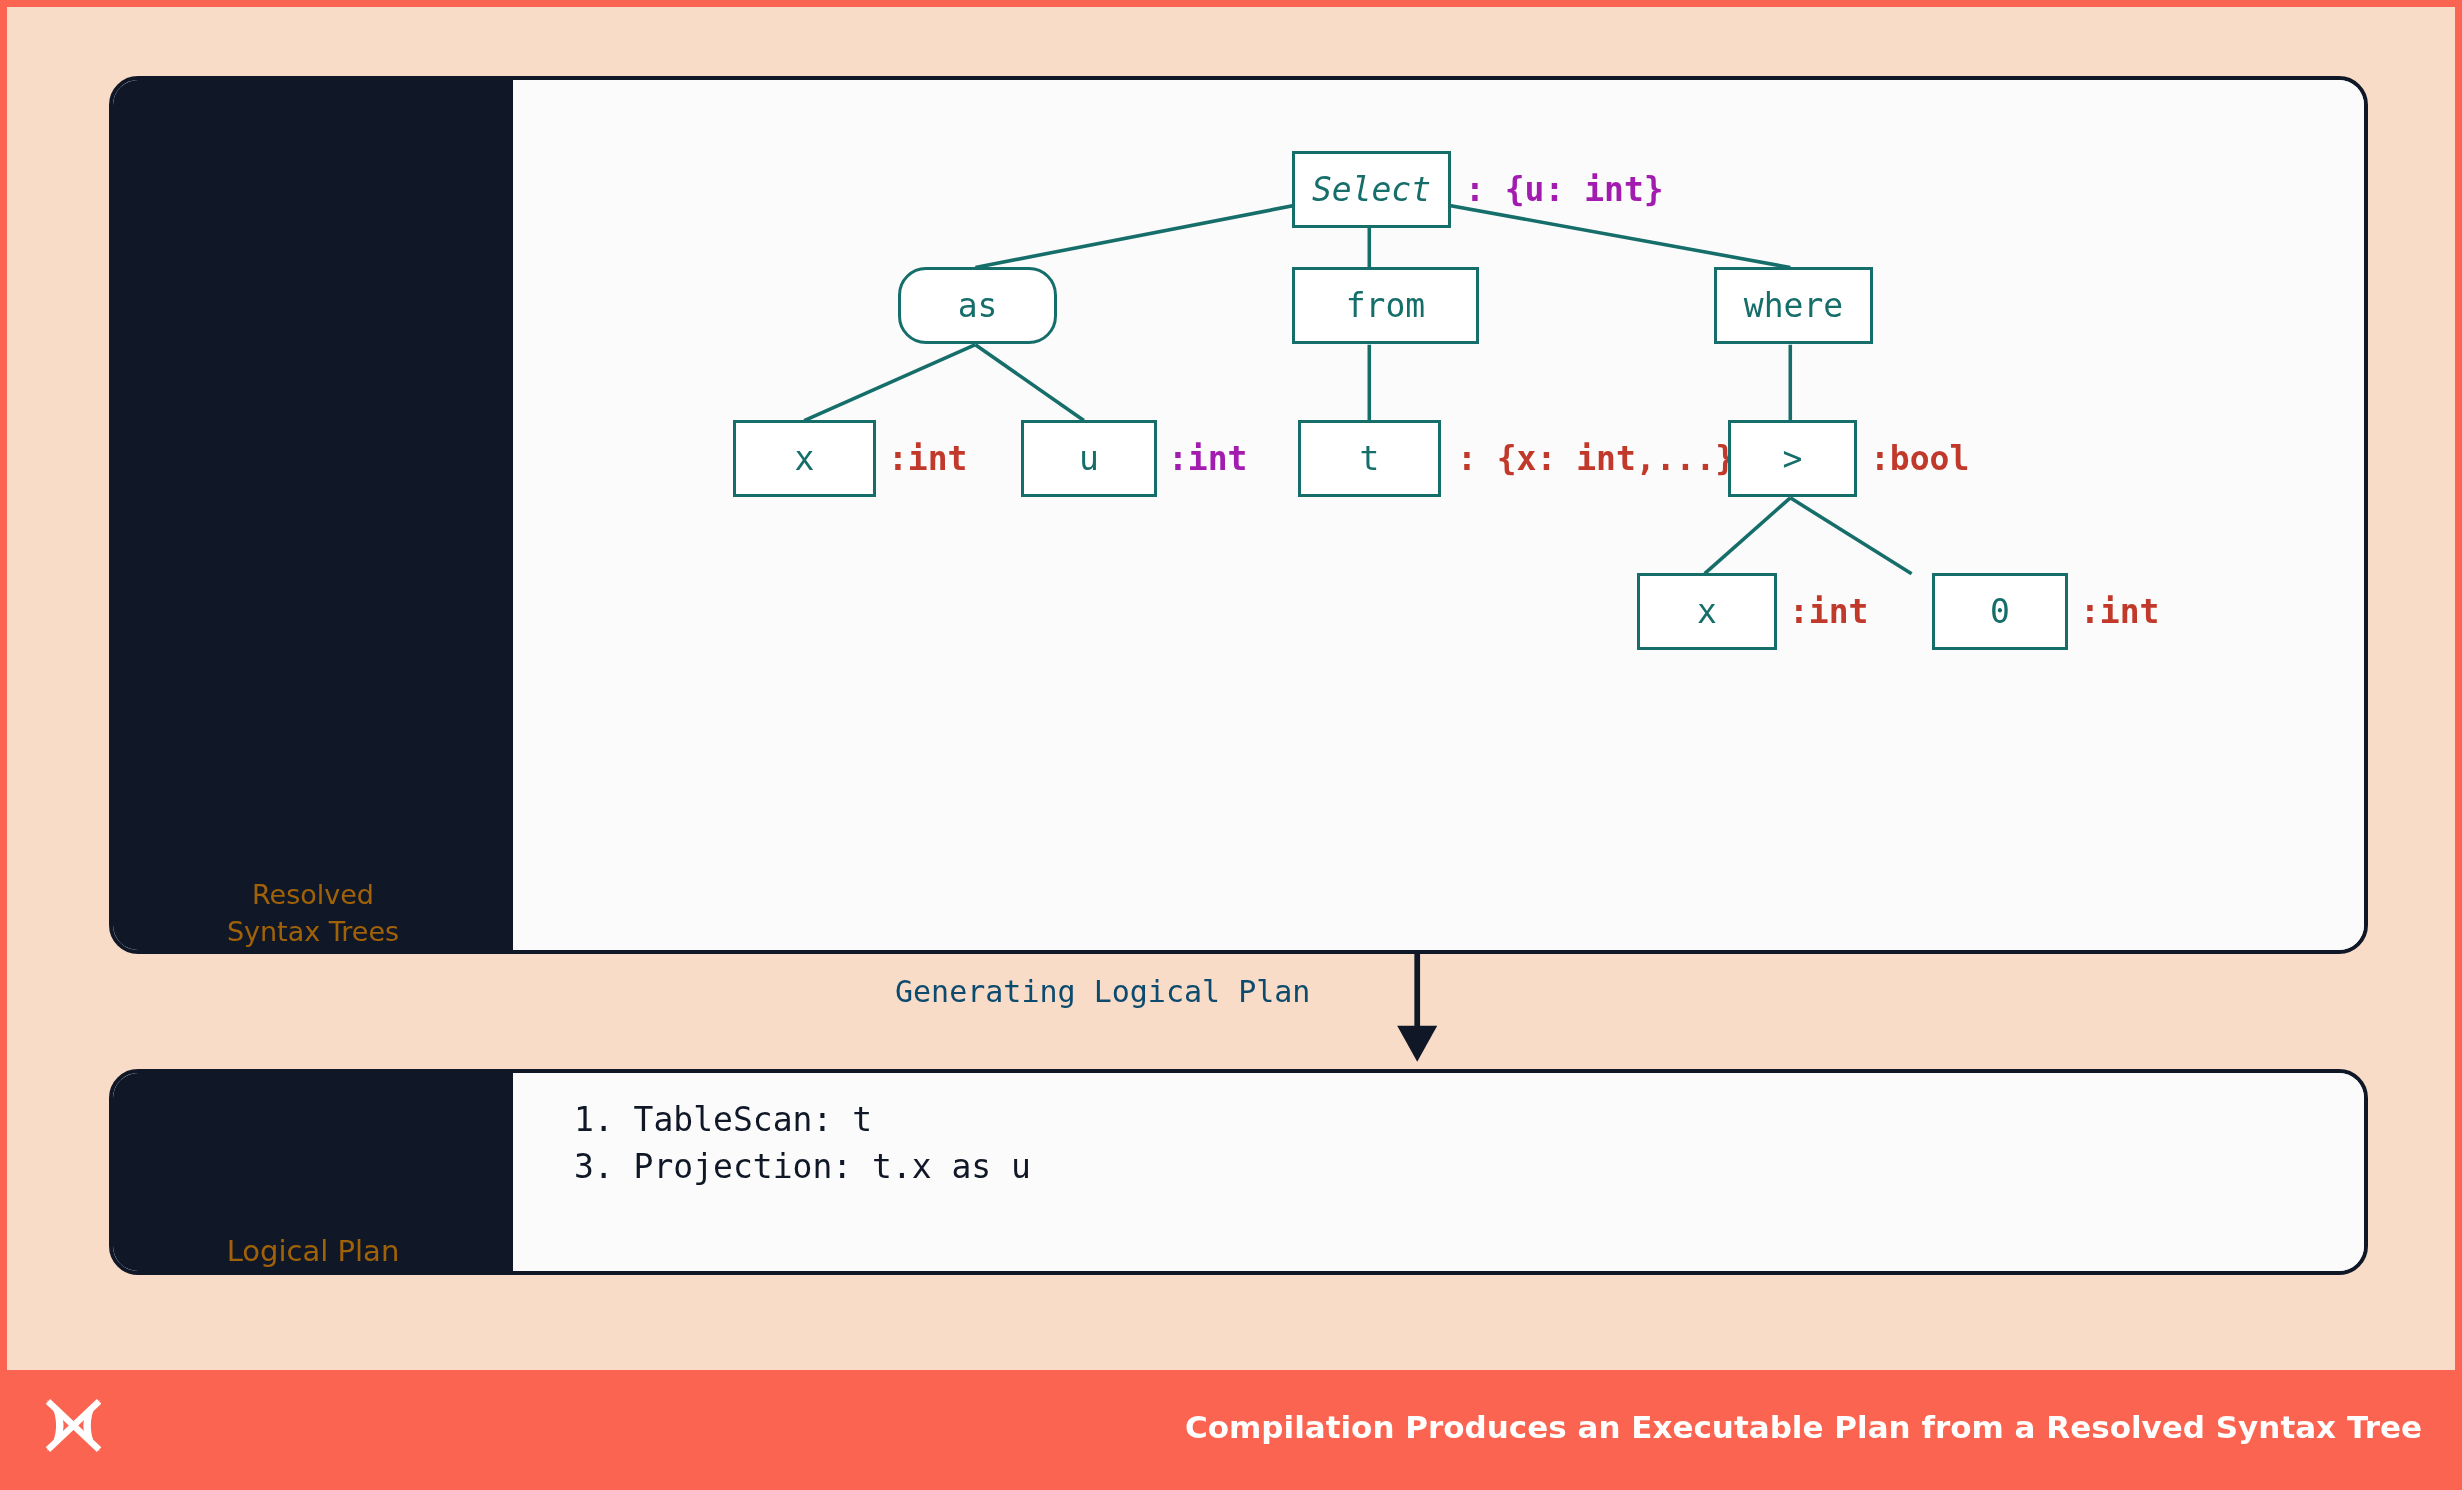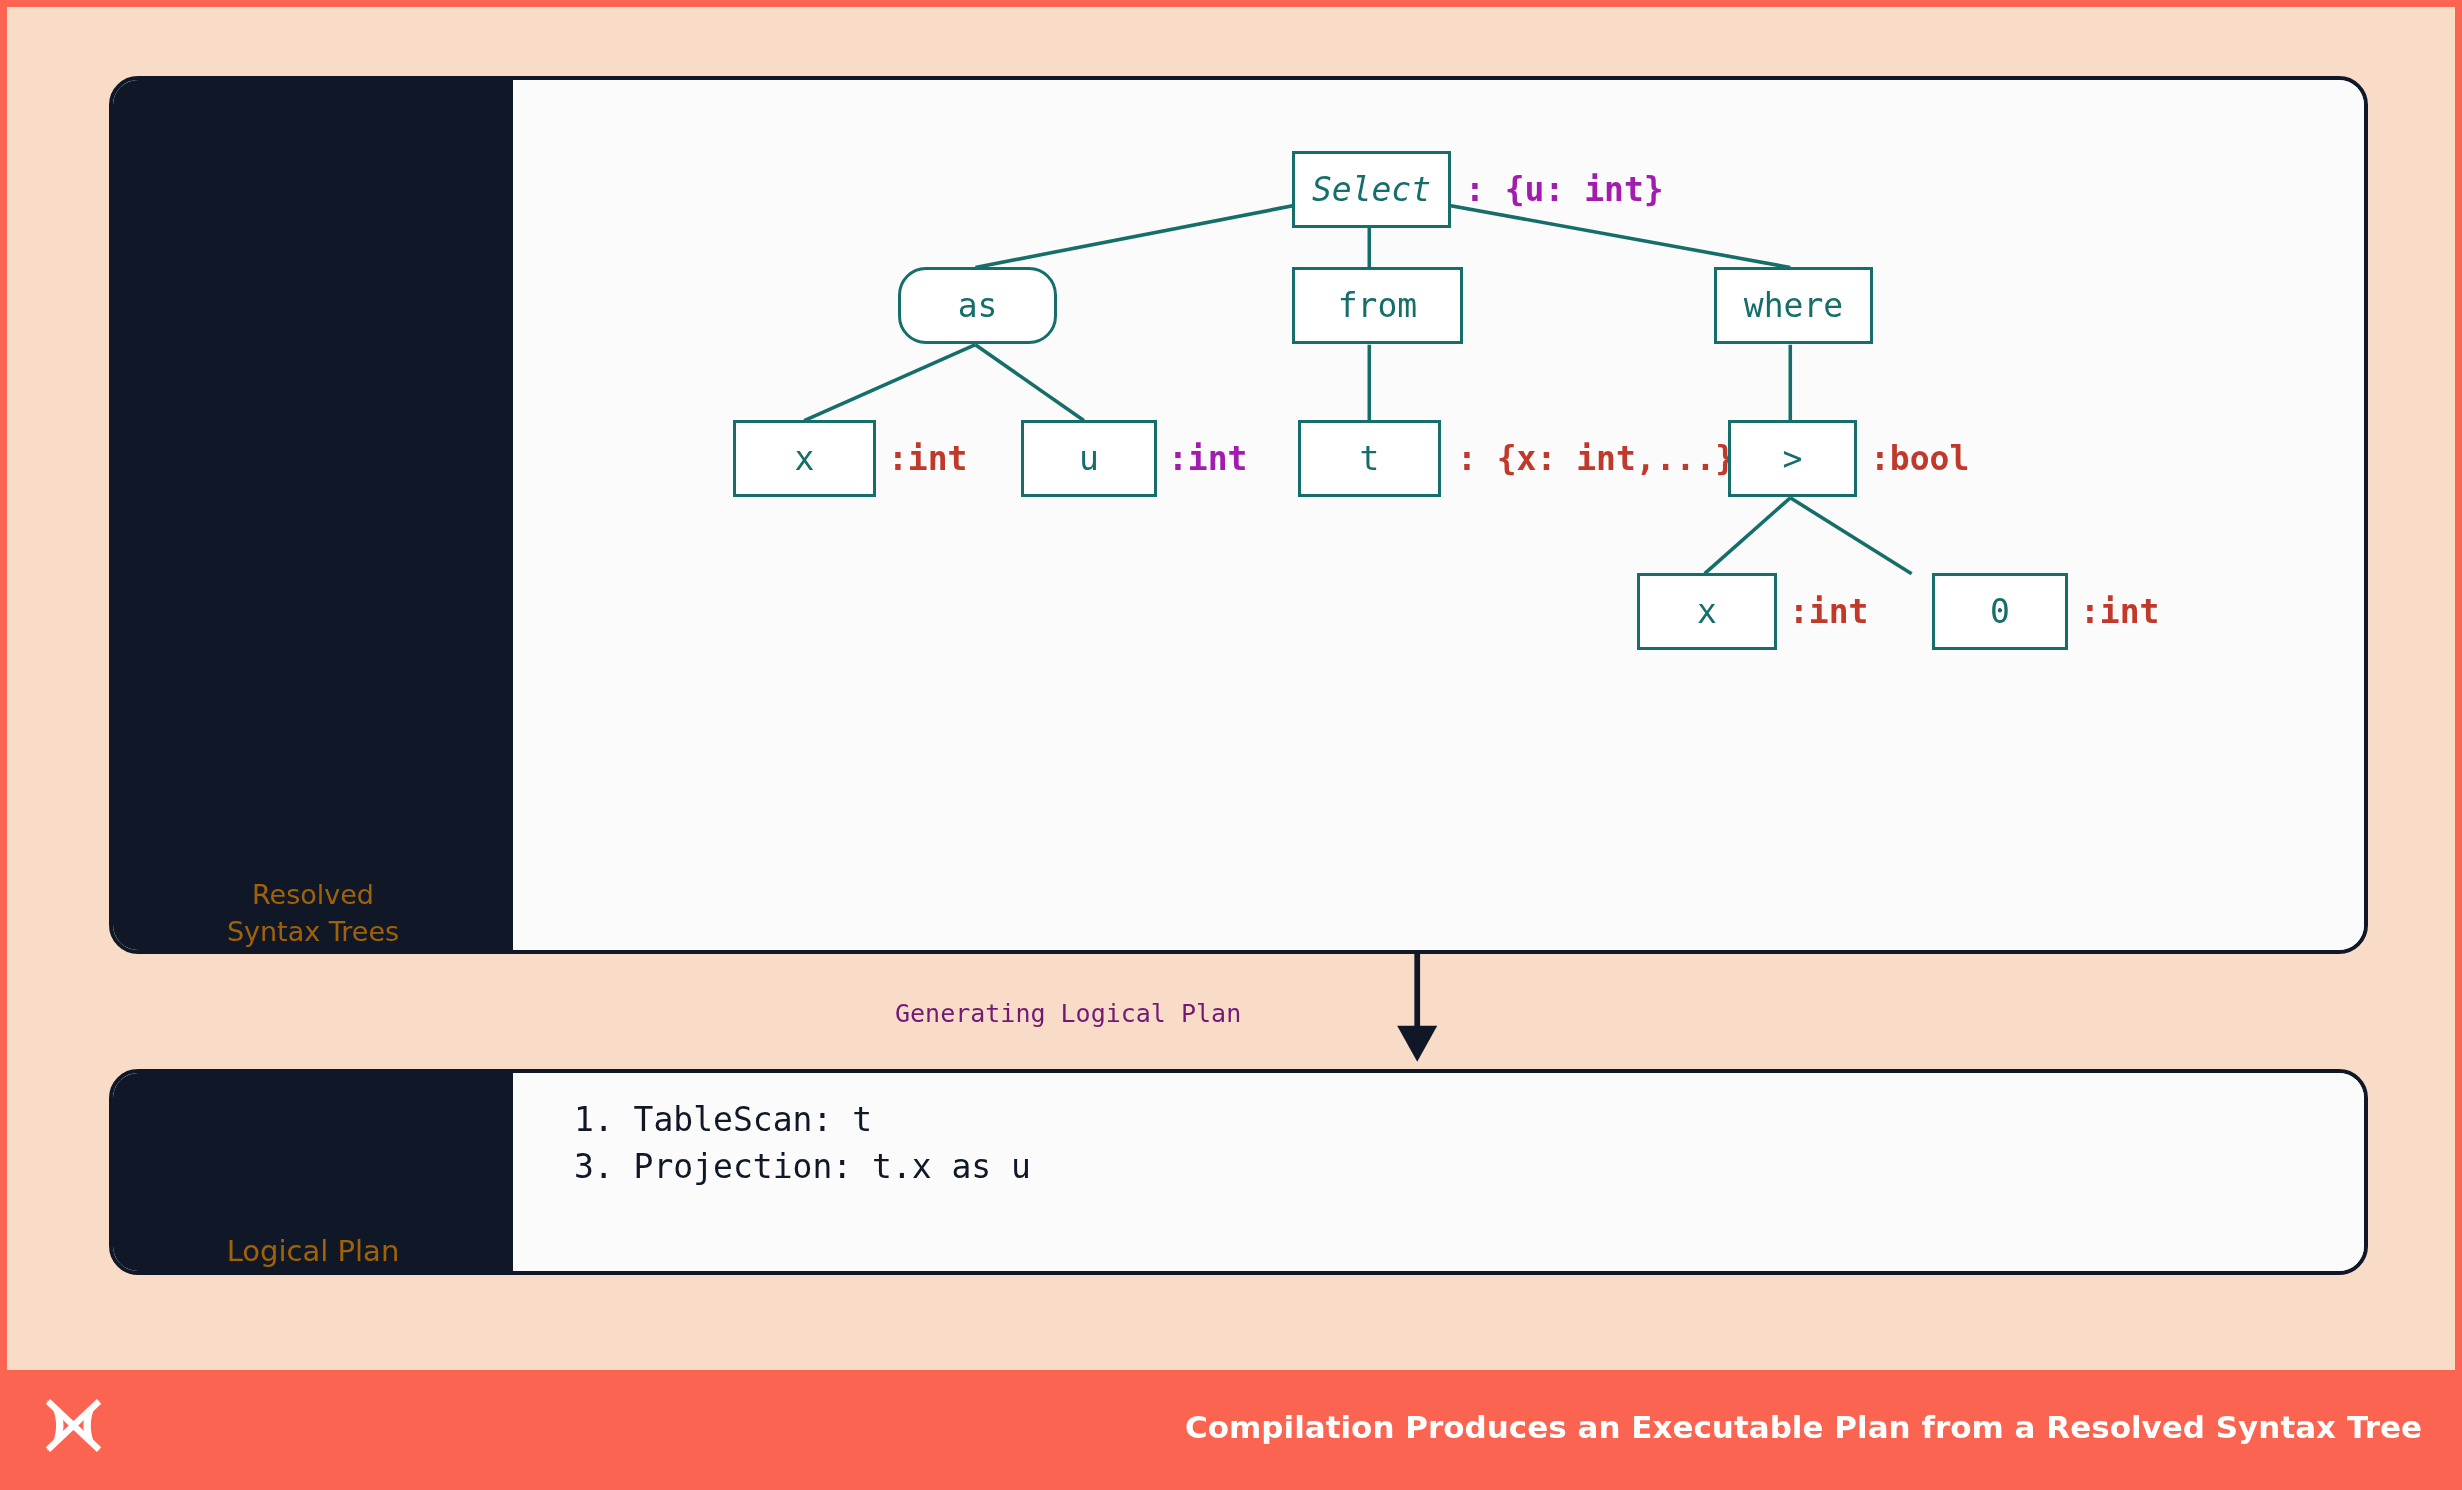--- a/index.html
+++ b/index.html
@@ -92,24 +92,24 @@
     position: absolute;
     left: 102px;
     top: 947px;
     width: 2259px;
     height: 112px;
   }
   #connector svg { position: absolute; left: 0; top: 0; width: 100%; height: 100%; }
   #connector-label {
     position: absolute;
     left: 786px;
-    top: 45px;
-    font-family: "DejaVu Sans Mono", monospace;
-    font-size: 25px;
-    color: #701a75;
+    top: 20px;
+    font-family: "DejaVu Sans Mono", monospace;
+    font-size: 30px;
+    color: #0c4a6e;
     white-space: nowrap;
   }
 
   
   #panel-plan {
     left: 102px;
     top: 1062px;
     width: 2259px;
     height: 206px;
   }
@@ -191,21 +191,21 @@
       <div class="node" style="left:779px; top:71px; width:159px;font-style:italic;">
         <span>Select</span>
       </div>
       <div class="annot dark" style="left:952px; top:71px;">
         <span>: {u: int}</span>
       </div>
 
       <div class="node" style="left:385px; top:187px; width:159px;border-radius:28px;">
         <span>as</span>
       </div>
-      <div class="node" style="left:779px; top:187px; width:171px;">
+      <div class="node" style="left:779px; top:187px; width:187px;">
         <span>from</span>
       </div>
       <div class="node" style="left:1201px; top:187px; width:159px;">
         <span>where</span>
       </div>
 
       <div class="node" style="left:220px; top:340px; width:143px;">
         <span>x</span>
       </div>
       <div class="annot red" style="left:375px; top:340px;">

